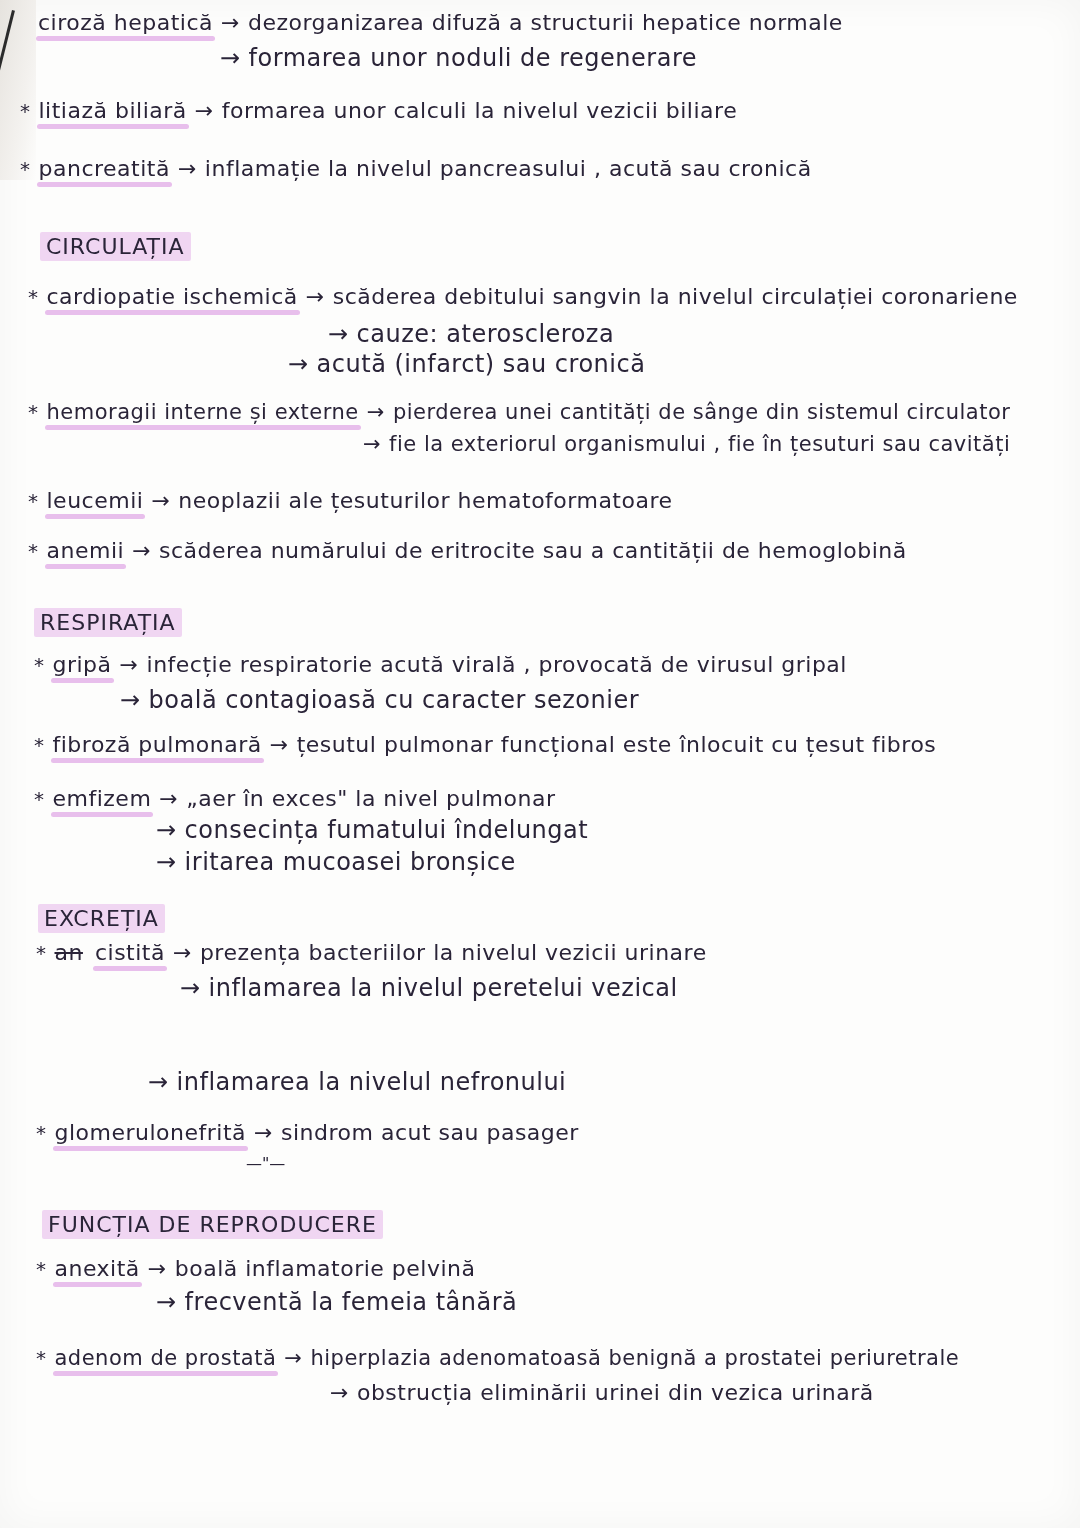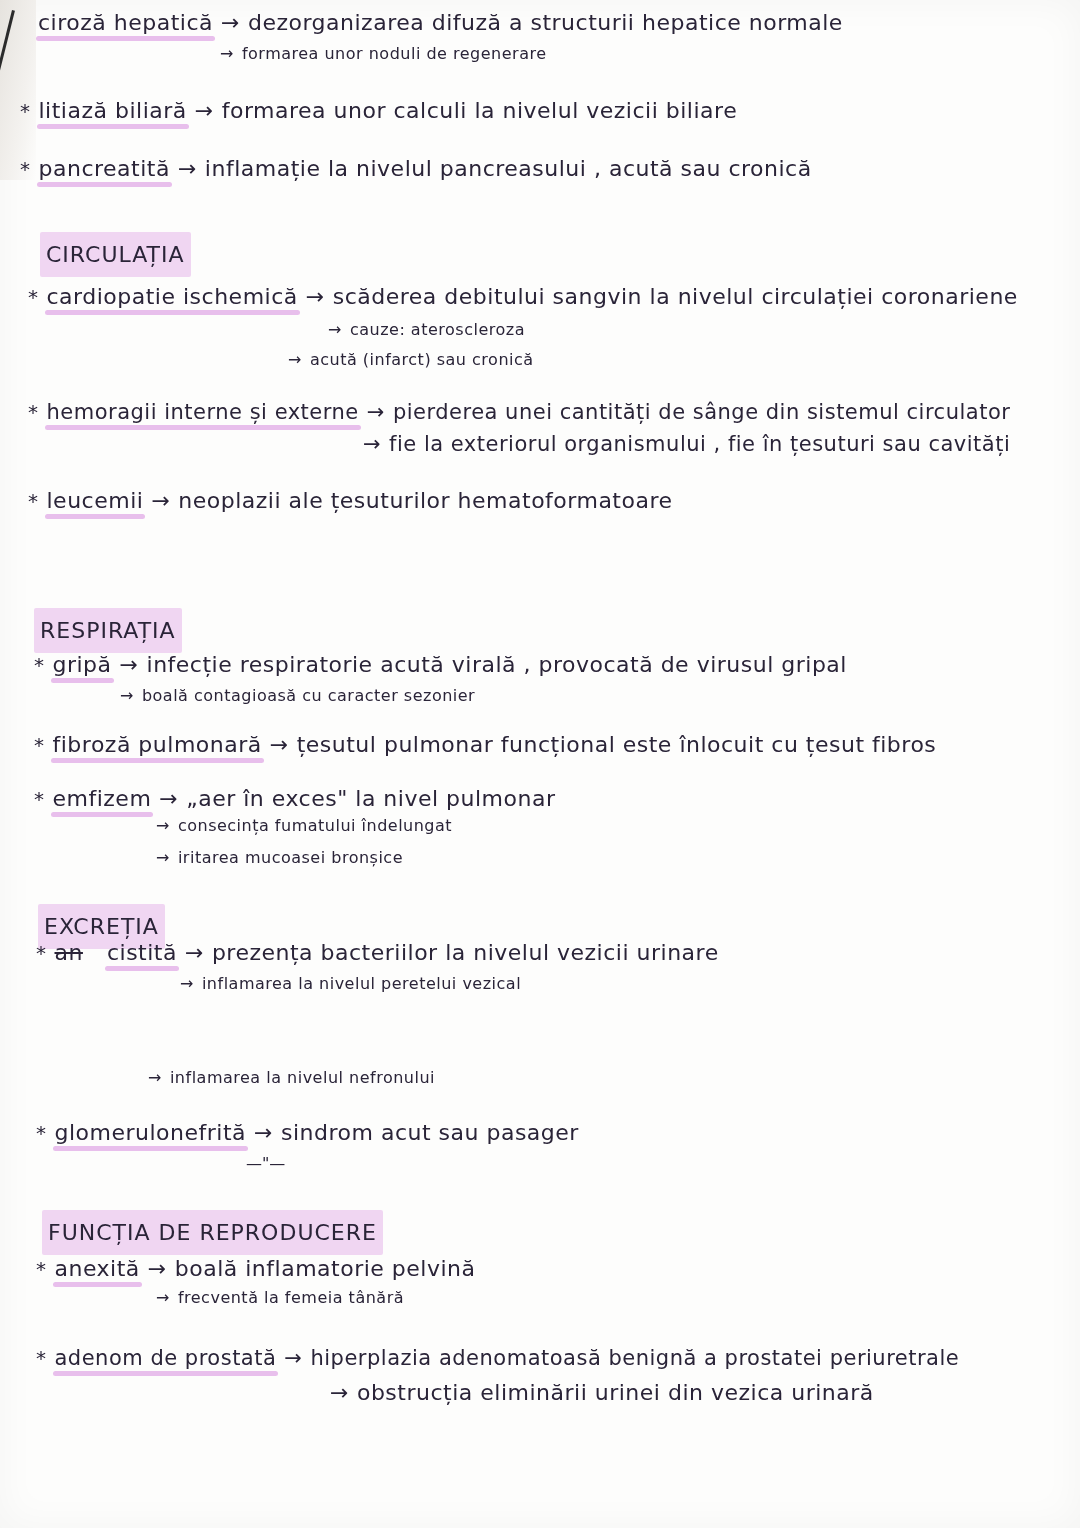--- a/index.html
+++ b/index.html
@@ -64,32 +64,32 @@
       opacity: 0.9;
     }
     .arrow {
       display: inline-block;
       margin: 0 8px;
     }
     .section {
       position: absolute;
       font-size: 22px;
       letter-spacing: 1px;
-      padding: 10px 6px;
+      padding: 2px 6px;
       background: #f0d6f2;
       border-radius: 2px;
     }
     .strike {
       text-decoration: line-through;
-      margin-right: 24px;
+      margin-right: 12px;
     }
     .sub {
       position: absolute;
       white-space: nowrap;
-      font-size: 16px;
+      font-size: 24px;
       letter-spacing: 0.5px;
     }
     .divider {
       position: absolute;
       font-size: 16px;
     }
   </style>
 </head>
 <body>
 
@@ -128,20 +128,23 @@
     <span class="bullet">*</span><span class="term">hemoragii interne și externe</span><span class="arrow">→</span><span>pierderea unei cantități de sânge din sistemul circulator</span>
   </div>
   <div class="sub" style="left:355px; top:432px; font-size:21px;">
     <span class="arrow">→</span><span>fie la exteriorul organismului , fie în țesuturi sau cavități</span>
   </div>
 
   <div class="line" style="left:28px; top:488px;">
     <span class="bullet">*</span><span class="term">leucemii</span><span class="arrow">→</span><span>neoplazii ale țesuturilor hematoformatoare</span>
   </div>
 
+  <div class="line" style="left:28px; top:538px;">
+    <span class="bullet">*</span><span class="term">anemii</span><span class="arrow">→</span><span>scăderea numărului de eritrocite sau a cantității de hemoglobină</span>
+  </div>
 
   <div class="section" style="left:34px; top:608px;">RESPIRAȚIA</div>
 
   <div class="line" style="left:34px; top:652px;">
     <span class="bullet">*</span><span class="term">gripă</span><span class="arrow">→</span><span>infecție respiratorie acută virală , provocată de virusul gripal</span>
   </div>
   <div class="sub" style="left:112px; top:686px;">
     <span class="arrow">→</span><span>boală contagioasă cu caracter sezonier</span>
   </div>
 

